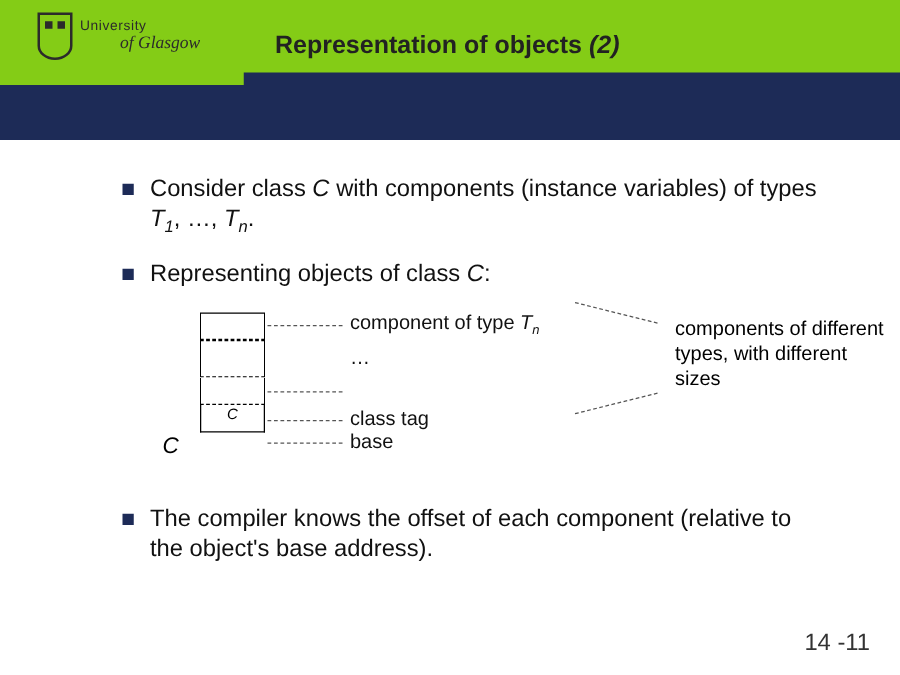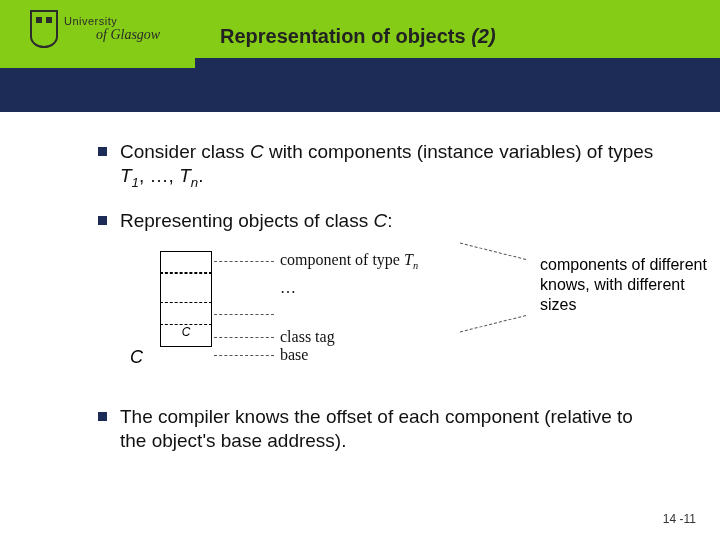--- a/index.html
+++ b/index.html
@@ -127,21 +127,20 @@
   .arrow {
     position: absolute;
     border-top: 1px dashed #555;
     height: 0;
   }
   .ann {
     position: absolute;
     font-size: 16px;
     color: #111;
     white-space: nowrap;
-    font-family: Liberation Serif, serif;
   }
   .ann .asub { font-size: 65%; vertical-align: sub; font-style: italic; }
   .rightnote {
     position: absolute;
     left: 420px;
     top: 4px;
     width: 170px;
     font-size: 16px;
     line-height: 1.25;
   }
@@ -153,21 +152,21 @@
     width: 18px;
   }
   .brace-line {
     position: absolute;
     border-top: 1px dashed #555;
   }
   .page-num {
     position: absolute;
     right: 24px;
     bottom: 14px;
-    font-size: 12px;
+    font-size: 19px;
     color: #333;
   }
 </style>
 </head>
 <body>
 
 <div class="header">
   <div class="logo">
     <div class="crest"></div>
     <div class="logo-text">
@@ -213,20 +212,20 @@
     <div class="arrow" style="left:94px; top:86px; width:60px"></div>
     <div class="ann" style="left:160px; top:77px">class tag</div>
 
     <div class="arrow" style="left:94px; top:104px; width:60px"></div>
     <div class="ann" style="left:160px; top:95px">base</div>
 
     <div class="brace">
       <div class="brace-line" style="left:-58px; top:2px; width:68px; transform:rotate(14deg); transform-origin:right center"></div>
       <div class="brace-line" style="left:-58px; top:58px; width:68px; transform:rotate(-14deg); transform-origin:right center"></div>
     </div>
-    <div class="rightnote">components of different knows, with different sizes</div>
+    <div class="rightnote">components of different types, with different sizes</div>
   </div>
 
   <div class="bullet">The compiler knows the offset of each component (relative to the object's base address).</div>
 
 </div>
 
 <div class="page-num">14 -11</div>
 
 </body></html>

